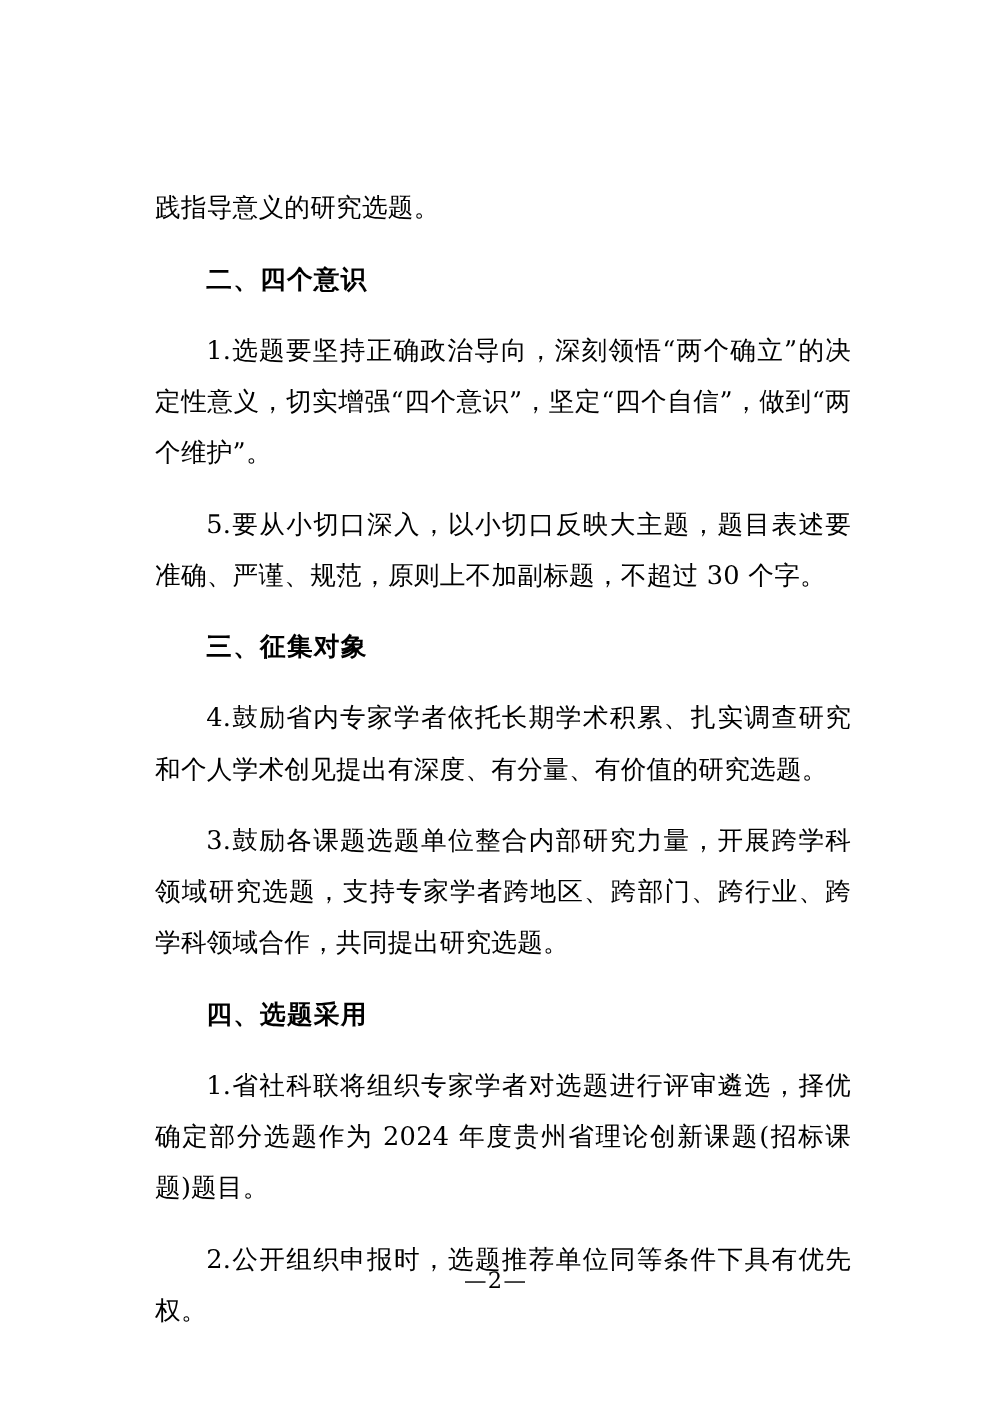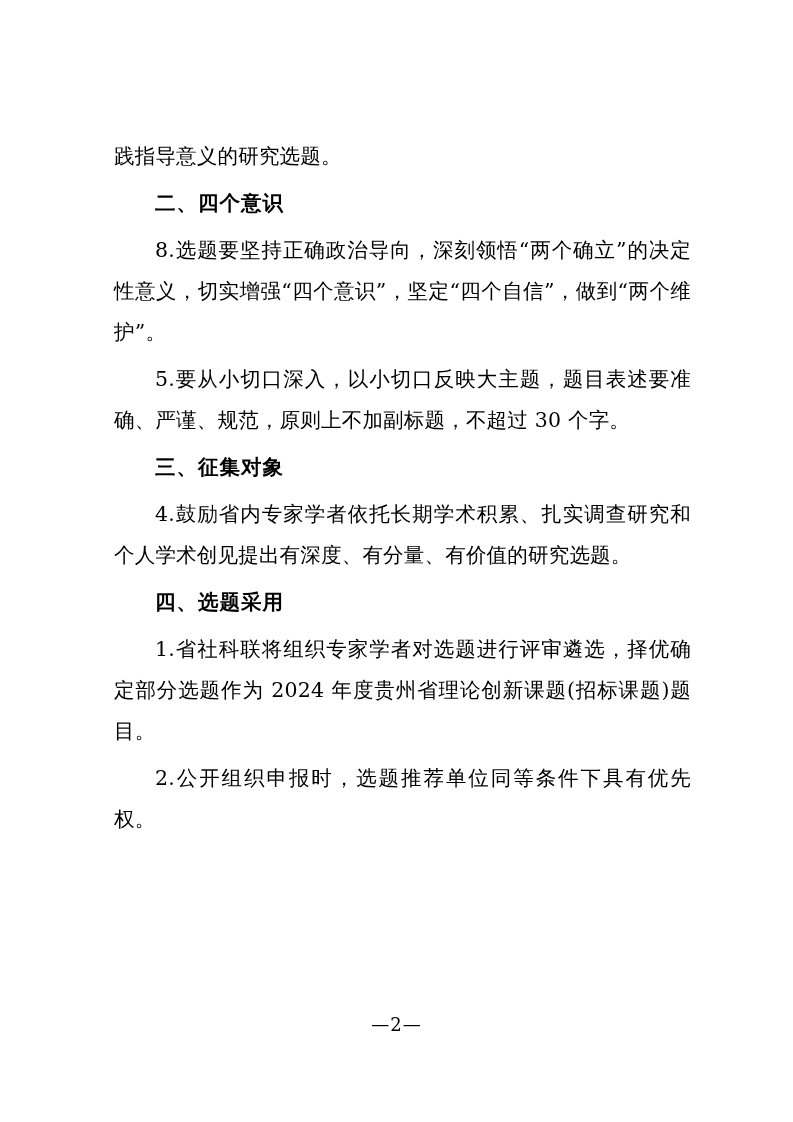--- a/index.html
+++ b/index.html
@@ -25,21 +25,21 @@
     padding: 130px 96px 0 108px;
   }
   .doc-body {
     font-size: 20.5px;
     line-height: 41px;
     text-align: justify;
     text-justify: inter-ideograph;
     letter-spacing: 0.2px;
   }
   p {
-    margin: 6px;
+    margin: 16px;
     padding: 0;
   }
   .para {
     text-indent: 2em;
   }
   .cont {
     text-indent: 0;
   }
   .heading {
     font-weight: bold;
@@ -64,30 +64,31 @@
 </head>
 <body>
 
 <div class="page">
   <div class="doc-body">
 
     <p class="para cont">践指导意义的研究选题。</p>
 
     <p class="heading">二、四个意识</p>
 
-    <p class="para">8.选题要坚持正确政治导向，深刻领悟“两个确立”的决定性意义，切实增强“四个意识”，坚定“四个自信”，做到“两个维护”。</p>
+    <p class="para">1.选题要坚持正确政治导向，深刻领悟“两个确立”的决定性意义，切实增强“四个意识”，坚定“四个自信”，做到“两个维护”。</p>
 
 
     <p class="para"><span>5.要从小切口深入，以小切口反映大主题，题目表述要准确、严谨、规范，</span><span class="bold-inline">原则上不加副标题，不超过 30 个字。</span></p>
 
     <p class="heading">三、征集对象</p>
 
 
     <p class="para">4.鼓励省内专家学者依托长期学术积累、扎实调查研究和个人学术创见提出有深度、有分量、有价值的研究选题。</p>
 
+    <p class="para">3.鼓励各课题选题单位整合内部研究力量，开展跨学科领域研究选题，支持专家学者跨地区、跨部门、跨行业、跨学科领域合作，共同提出研究选题。</p>
 
     <p class="heading">四、选题采用</p>
 
     <p class="para">1.省社科联将组织专家学者对选题进行评审遴选，择优确定部分选题作为 2024 年度贵州省理论创新课题(招标课题)题目。</p>
 
     <p class="para">2.公开组织申报时，选题推荐单位同等条件下具有优先权。</p>
 
   </div>
 </div>
 

